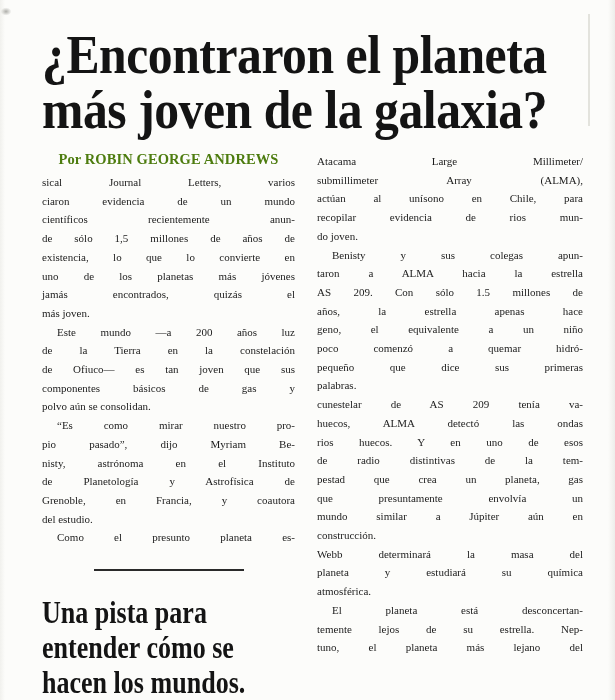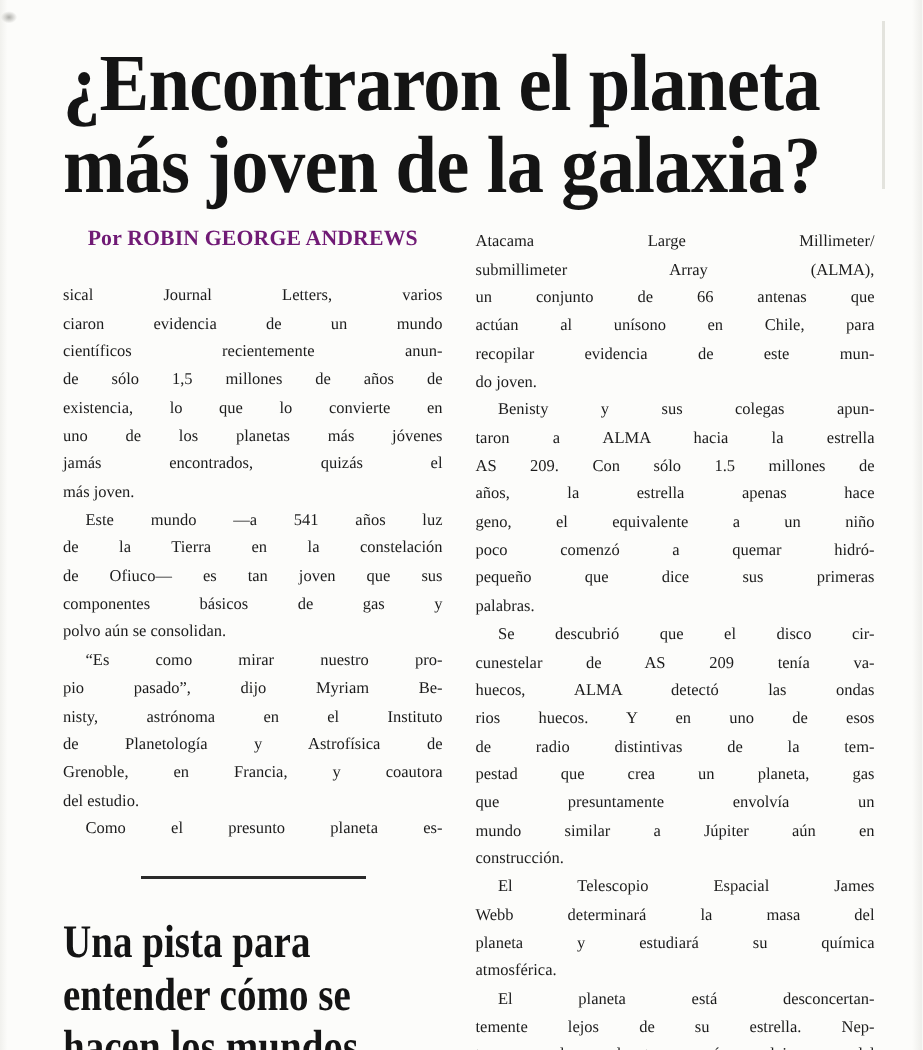--- a/index.html
+++ b/index.html
@@ -24,22 +24,22 @@
     white-space:nowrap;
   }
 
   
   .col{position:absolute;top:151px;}
   .col-left{left:42px;width:253px;}
   .col-right{left:317px;width:266px;top:152px;}
 
   .byline{
     font-size:14.5px;line-height:17px;font-weight:700;
-    text-align:center;letter-spacing:0.1px;color:#701a75;
-    margin-bottom:20px;white-space:nowrap;
+    text-align:center;letter-spacing:0.1px;color:#4d7c0f;
+    margin-bottom:5px;white-space:nowrap;
   }
 
   .para{margin:0;}
   .bline{
     font-size:11px;line-height:18.7px;
     text-align:justify;text-align-last:justify;
     white-space:nowrap;color:var(--ink);
   }
   .bline.indent{padding-left:15px;}
   .bline.flush{text-align-last:left;}
@@ -97,21 +97,21 @@
           <div class="bline">sical Journal Letters, varios</div>
           <div class="bline">ciaron evidencia de un mundo</div>
           <div class="bline">científicos recientemente anun-</div>
           <div class="bline">de sólo 1,5 millones de años de</div>
           <div class="bline">existencia, lo que lo convierte en</div>
           <div class="bline">uno de los planetas más jóvenes</div>
           <div class="bline">jamás encontrados, quizás el</div>
           <div class="bline flush">más joven.</div>
         </div>
         <div class="para">
-          <div class="bline indent">Este mundo —a 541 años luz</div>
+          <div class="bline indent">Este mundo —a 200 años luz</div>
           <div class="bline">de la Tierra en la constelación</div>
           <div class="bline">de Ofiuco— es tan joven que sus</div>
           <div class="bline">componentes básicos de gas y</div>
           <div class="bline flush">polvo aún se consolidan.</div>
         </div>
         <div class="para">
           <div class="bline indent">“Es como mirar nuestro pro-</div>
           <div class="bline">pio pasado”, dijo Myriam Be-</div>
           <div class="bline">nisty, astrónoma en el Instituto</div>
           <div class="bline">de Planetología y Astrofísica de</div>
@@ -128,48 +128,45 @@
           <div>hacen los mundos.</div>
         </div>
       </div>
   </div>
 
   <div class="col col-right">
     <div>
         <div class="para">
           <div class="bline">Atacama Large Millimeter/</div>
           <div class="bline">submillimeter Array (ALMA),</div>
-          <div class="bline">un conjunto de 66 antenas que</div>
           <div class="bline">actúan al unísono en Chile, para</div>
-          <div class="bline">recopilar evidencia de este mun-</div>
+          <div class="bline">recopilar evidencia de rios mun-</div>
           <div class="bline flush">do joven.</div>
         </div>
         <div class="para">
           <div class="bline indent">Benisty y sus colegas apun-</div>
           <div class="bline">taron a ALMA hacia la estrella</div>
           <div class="bline">AS 209. Con sólo 1.5 millones de</div>
           <div class="bline">años, la estrella apenas hace</div>
           <div class="bline">geno, el equivalente a un niño</div>
           <div class="bline">poco comenzó a quemar hidró-</div>
           <div class="bline">pequeño que dice sus primeras</div>
           <div class="bline flush">palabras.</div>
         </div>
         <div class="para">
-          <div class="bline indent">Se descubrió que el disco cir-</div>
           <div class="bline">cunestelar de AS 209 tenía va-</div>
           <div class="bline">huecos, ALMA detectó las ondas</div>
           <div class="bline">rios huecos. Y en uno de esos</div>
           <div class="bline">de radio distintivas de la tem-</div>
           <div class="bline">pestad que crea un planeta, gas</div>
           <div class="bline">que presuntamente envolvía un</div>
           <div class="bline">mundo similar a Júpiter aún en</div>
           <div class="bline flush">construcción.</div>
         </div>
         <div class="para">
-          <div class="bline indent">El Telescopio Espacial James</div>
           <div class="bline">Webb determinará la masa del</div>
           <div class="bline">planeta y estudiará su química</div>
           <div class="bline flush">atmosférica.</div>
         </div>
         <div class="para">
           <div class="bline indent">El planeta está desconcertan-</div>
           <div class="bline">temente lejos de su estrella. Nep-</div>
           <div class="bline">tuno, el planeta más lejano del</div>
         </div>
       </div>

